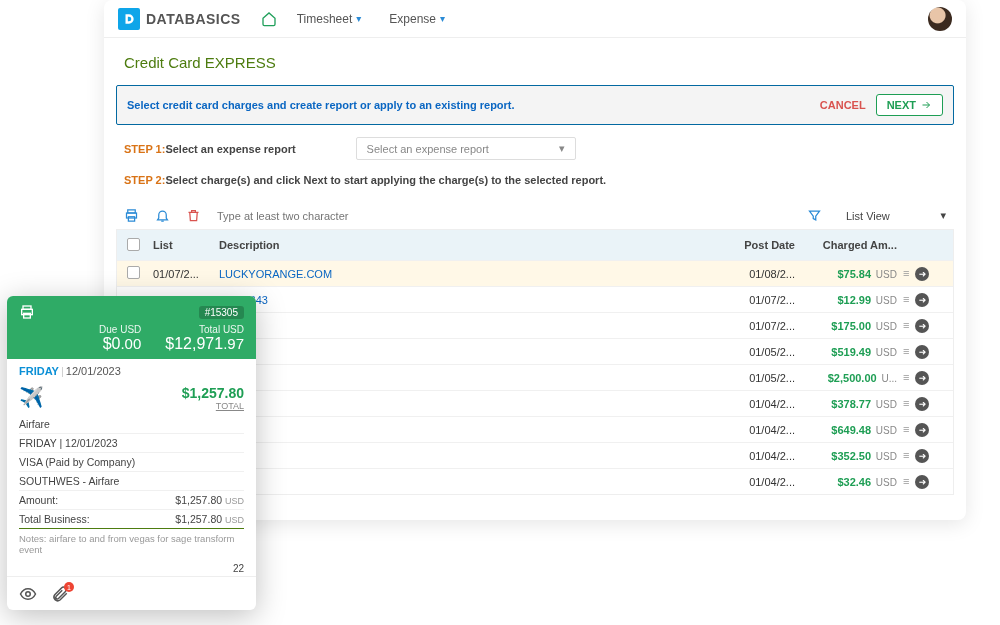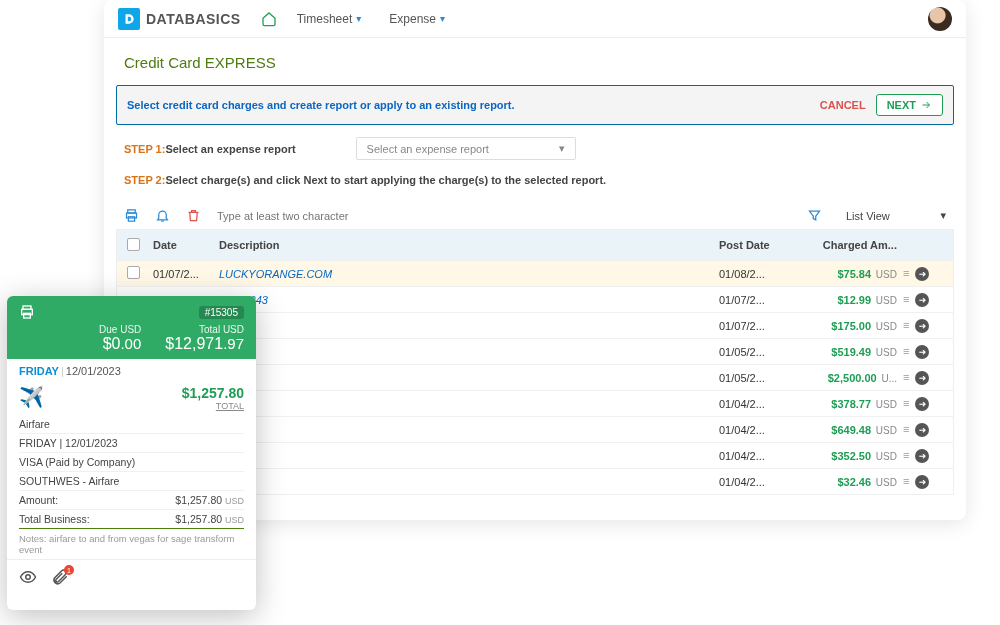--- a/index.html
+++ b/index.html
@@ -35,27 +35,27 @@
 .t-icon.danger { color: #d9534f; }
 .search-input { border: none; outline: none; color: #888; font-size: 11px; width: 180px; }
 .filter-icon { color: #2b8bd6; cursor: pointer; }
 .view-select { margin-left: 24px; border: 0; display: flex; align-items: center; gap: 40px; cursor: pointer; color:#444; font-size:11px; width: 100px; justify-content: space-between;}
 
 .table { border: 1px solid #eee; margin: 0 12px; }
 .thead { background: #eaf3f8; display: flex; align-items: center; height: 30px; font-size: 11px; font-weight: 600; color: #444; padding: 0 10px; }
 .col-check { width: 26px; }
 .col-date { width: 66px; }
 .col-desc { flex: 1; }
-.col-post { width: 76px; text-align: left; }
+.col-post { width: 76px; text-align: right; }
 .col-amt { width: 108px; text-align: right; padding-right: 6px;}
 .col-act { width: 40px; }
 .trow { display: flex; align-items: center; height: 26px; padding: 0 10px; border-top: 1px solid #f0f0f0; font-size: 11px; }
 .trow.sel { background: #fff8e7; }
 .checkbox { width: 13px; height: 13px; border: 1px solid #aaa; border-radius: 2px; display: inline-block; cursor: pointer; background:#fff; }
-.desc-link { color: #0a66c2; cursor: pointer; font-style: italic; }
+.desc-link { color: #0a66c2; cursor: pointer; }
 .amt-val { color: #1e9e54; font-weight: 600; }
 .amt-cur { color: #888; font-size: 10px; margin-left: 2px; }
 .row-menu { color: #999; margin-right: 6px; cursor: pointer; }
 .row-arrow { width: 14px; height: 14px; background: #555; border-radius: 50%; color: #fff; display: inline-flex; align-items: center; justify-content: center; font-size: 9px; cursor: pointer; }
 
 
 .popup { position: absolute; left: 7px; top: 296px; width: 249px; height: 314px; background: #fff; border-radius: 6px; box-shadow: 0 6px 30px rgba(0,0,0,0.25); overflow: hidden; }
 .p-green { background: #2fab66; color: #fff; padding: 8px 12px 6px; }
 .p-green-top { display: flex; align-items: center; justify-content: space-between; }
 .print-icon { color: #fff; cursor: pointer; }
@@ -176,21 +176,21 @@
       </span>
     <div class="view-select">
         <span>List View</span>
         <span>▾</span>
       </div>
   </div>
 
   <div class="table">
     <div class="thead">
       <div class="col-check"><span class="checkbox"></span></div>
-      <div class="col-date">Date</div>
+      <div class="col-date">List</div>
       <div class="col-desc">Description</div>
       <div class="col-post">Post Date</div>
       <div class="col-amt">Charged Am...</div>
       <div class="col-act"></div>
     </div>
     <div id="tbody">
         <div class="trow sel">
           <div class="col-check"><span class="checkbox"></span></div>
           <div class="col-date">01/07/2...</div>
           <div class="col-desc"><span class="desc-link">LUCKYORANGE.COM</span></div>
@@ -315,20 +315,21 @@
     <div class="p-line">
         <span class="k">Amount:</span>
         <span class="v"><span>$1,257.80</span> <span class="cur">USD</span></span>
       </div>
     <div class="p-line">
         <span class="k">Total Business:</span>
         <span class="v"><span>$1,257.80</span> <span class="cur">USD</span></span>
       </div>
     <div class="notes">Notes: airfare to and from vegas for sage transform event</div>
   </div>
+  <div class="p-22">22</div>
   <div class="p-bottom">
     <span class="eye-icon">
         <svg width="18" height="18" viewBox="0 0 24 24" fill="none" stroke="currentColor" stroke-width="2">
           <path d="M2 12s3.5-7 10-7 10 7 10 7-3.5 7-10 7-10-7-10-7z"></path>
           <circle cx="12" cy="12" r="3"></circle>
         </svg>
       </span>
     <span class="clip-icon">
       <svg width="18" height="18" viewBox="0 0 24 24" fill="none" stroke="currentColor" stroke-width="2">
           <path d="M21 11l-9 9a5 5 0 01-7-7l9-9a3.5 3.5 0 015 5l-9 9a2 2 0 01-3-3l8-8"></path>

